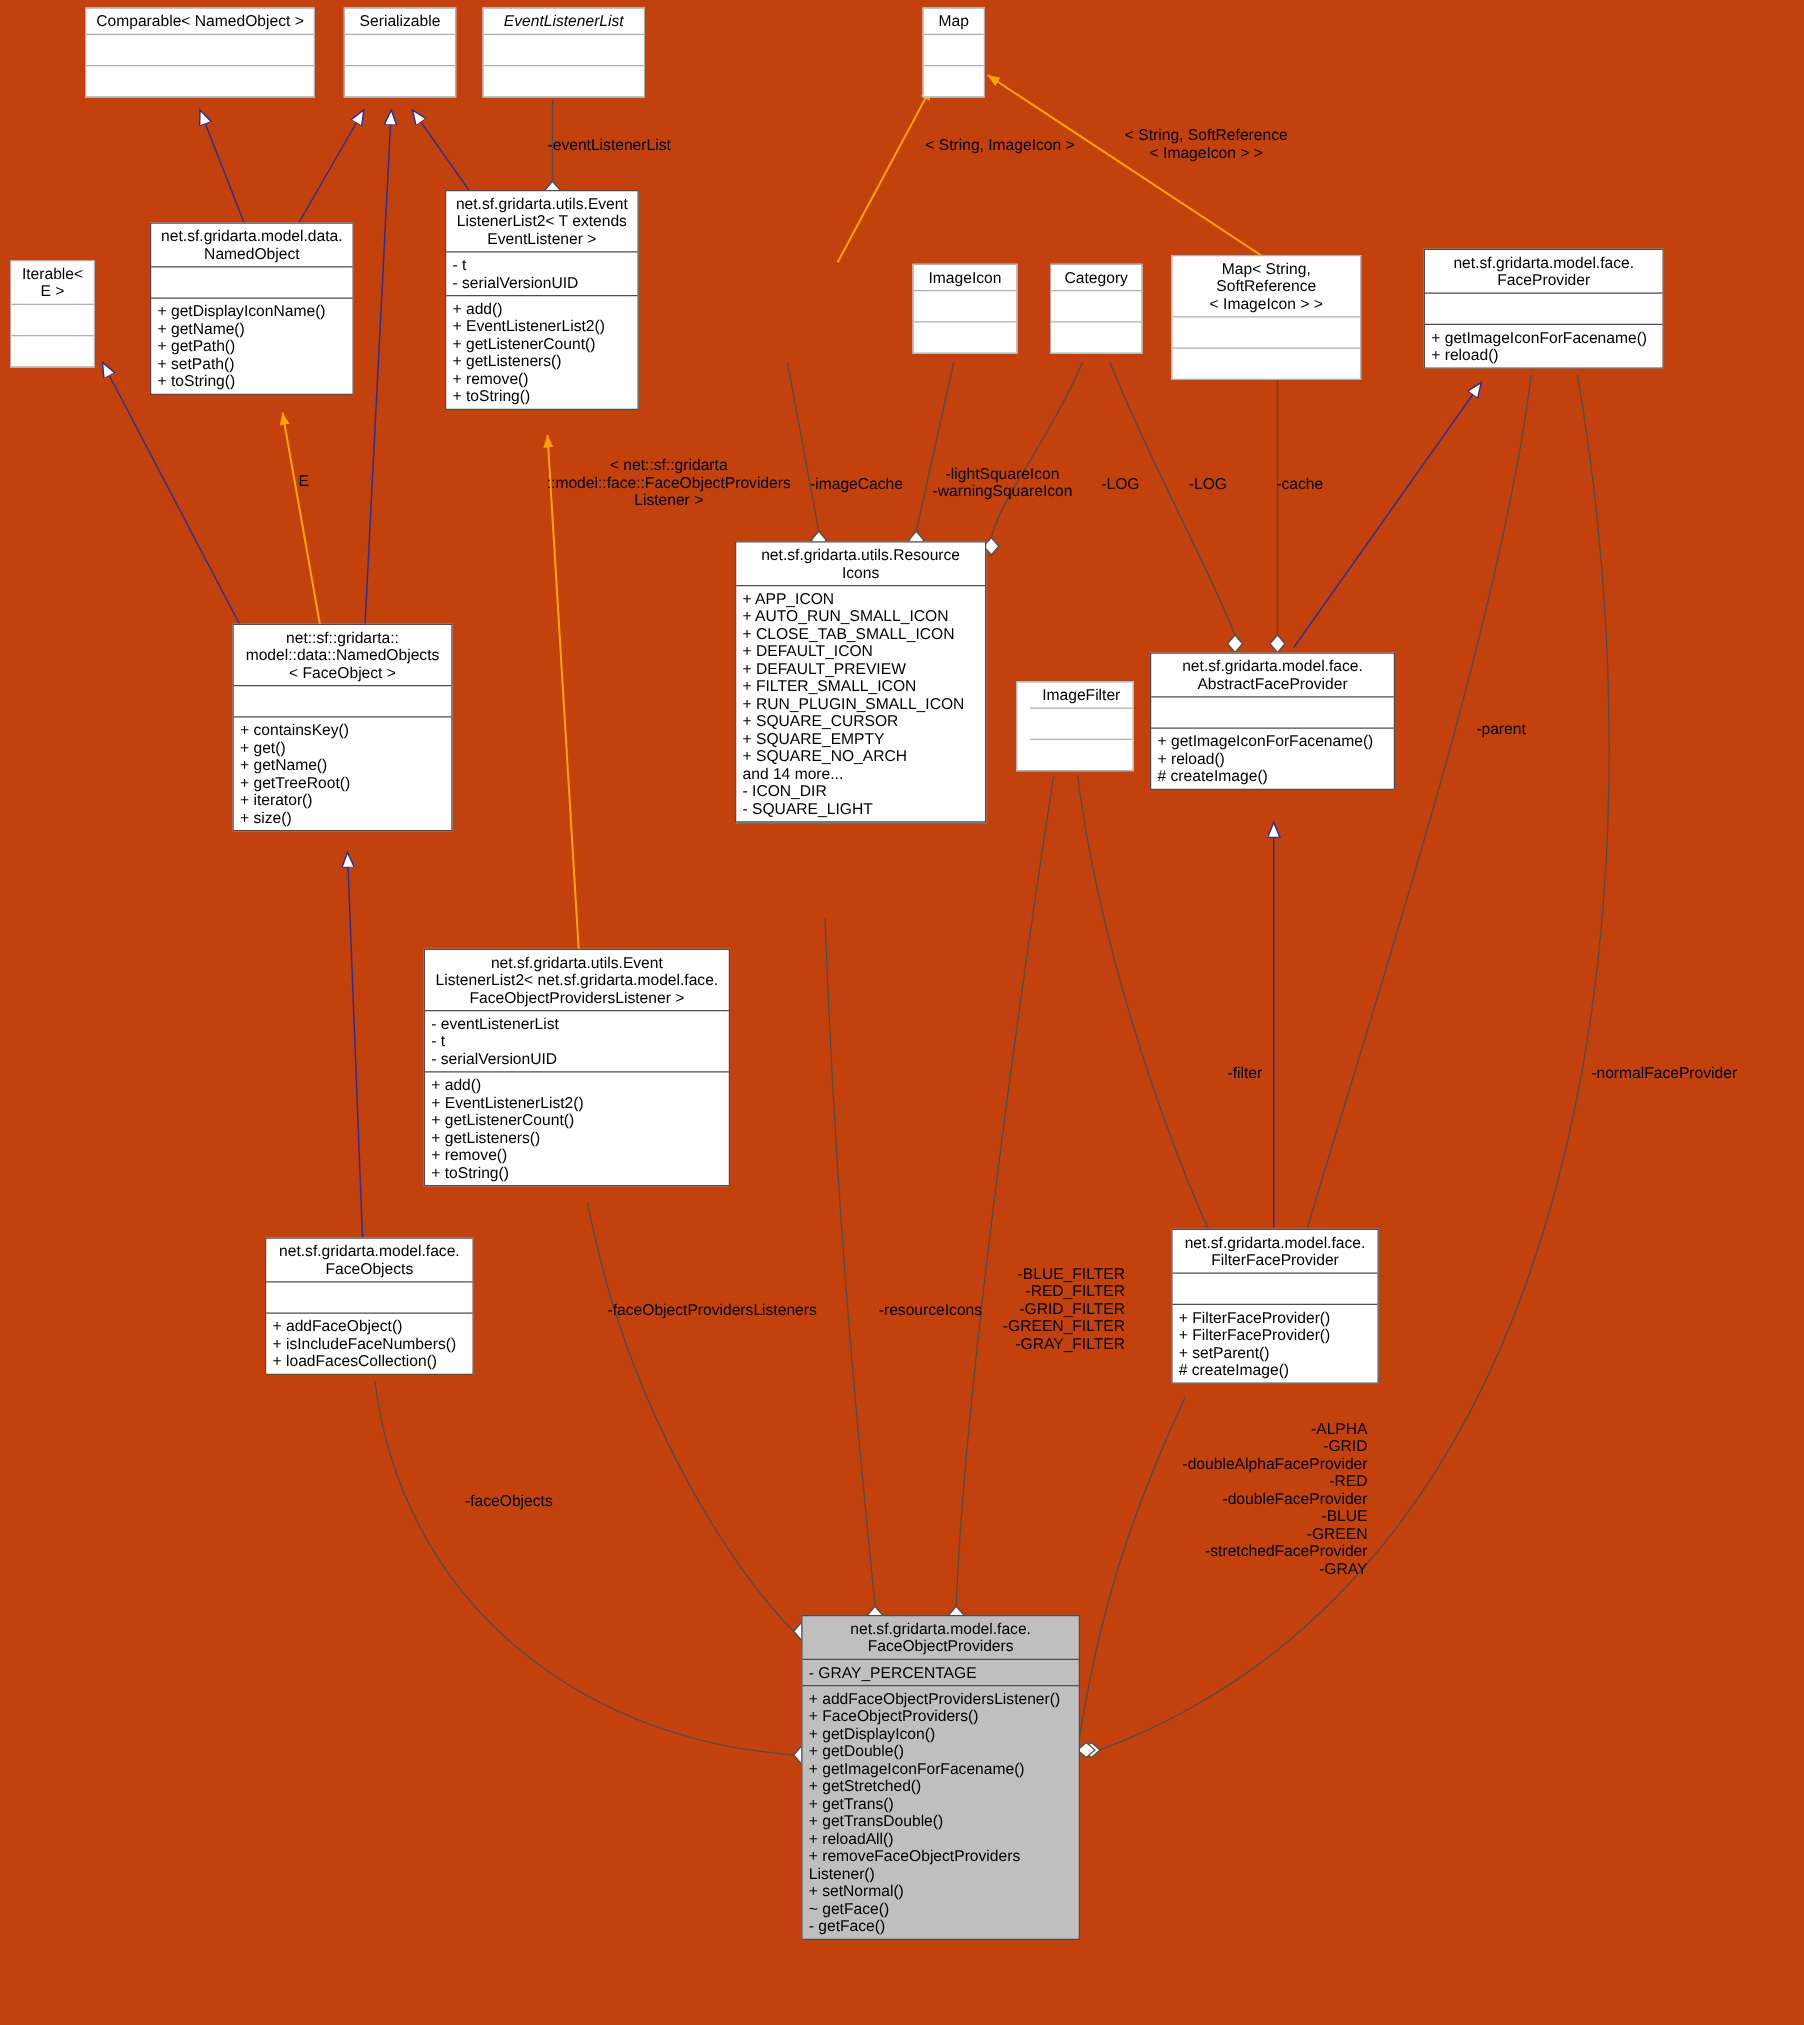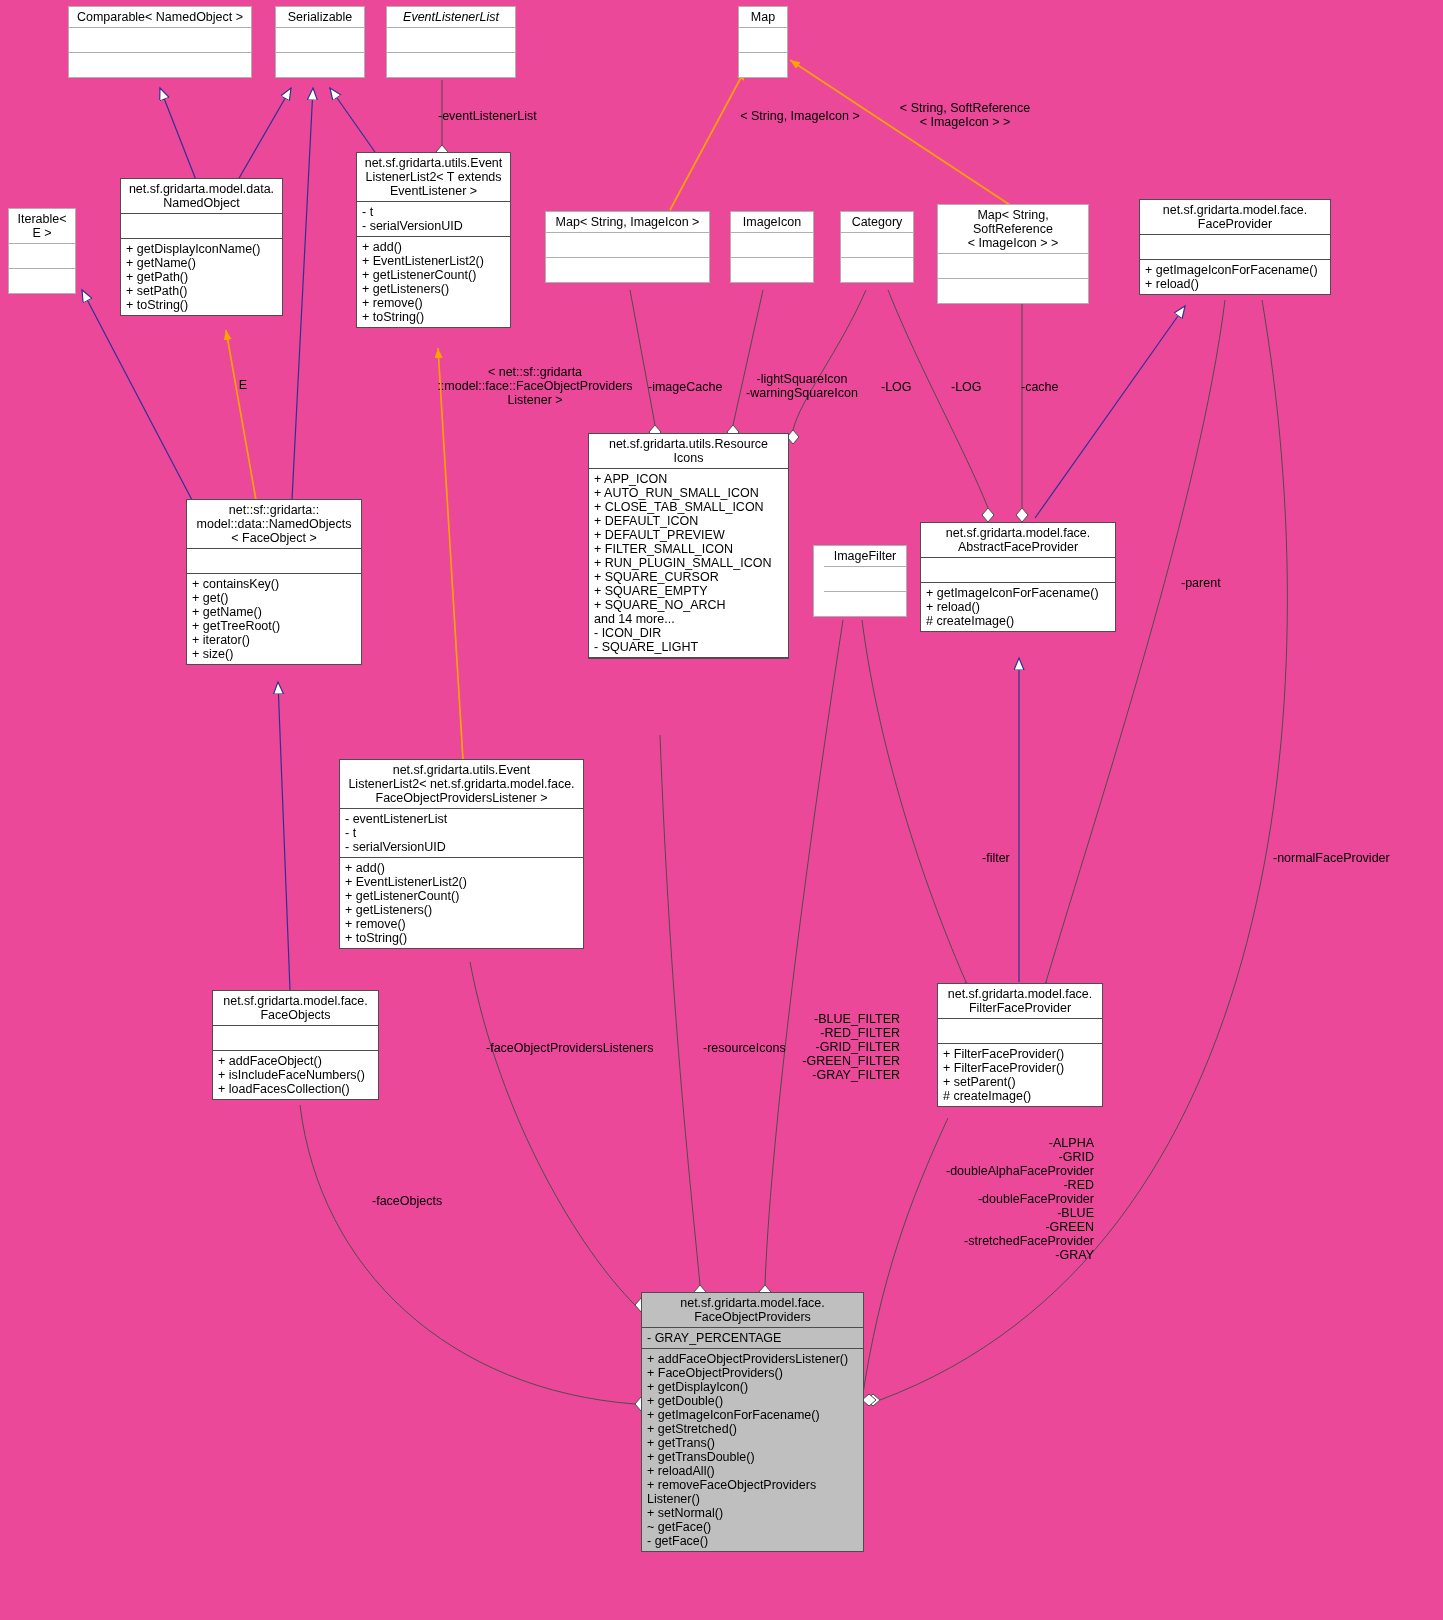--- a/index.html
+++ b/index.html
@@ -4,21 +4,21 @@
 <style>
   html, body {
     margin: 0;
     padding: 0;
     background: #ffffff;
   }
   #canvas {
     position: relative;
     width: 1443px;
     height: 1620px;
-    background: #ec4899;
+    background: #c2410c;
     font-family: "Liberation Sans", sans-serif;
     overflow: hidden;
   }
   svg.edges {
     position: absolute;
     left: 0;
     top: 0;
     width: 1443px;
     height: 1620px;
     pointer-events: none;
@@ -269,27 +269,20 @@
 - serialVersionUID</div>
     <div class="sep"></div>
     <div class="compartment">+ add()
 + EventListenerList2()
 + getListenerCount()
 + getListeners()
 + remove()
 + toString()</div>
   </div>
 
-  <div class="node light" style="left:545px; top:211px; width:165px;">
-    <div class="title">Map&lt; String, ImageIcon &gt;</div>
-    <div class="sep"></div>
-    <div class="compartment empty"></div>
-    <div class="sep"></div>
-    <div class="compartment empty"></div>
-  </div>
 
   <div class="node light" style="left:730px; top:211px; width:84px;">
     <div class="title">ImageIcon</div>
     <div class="sep"></div>
     <div class="compartment empty"></div>
     <div class="sep"></div>
     <div class="compartment empty"></div>
   </div>
 
   <div class="node light" style="left:840px; top:211px; width:74px;">

